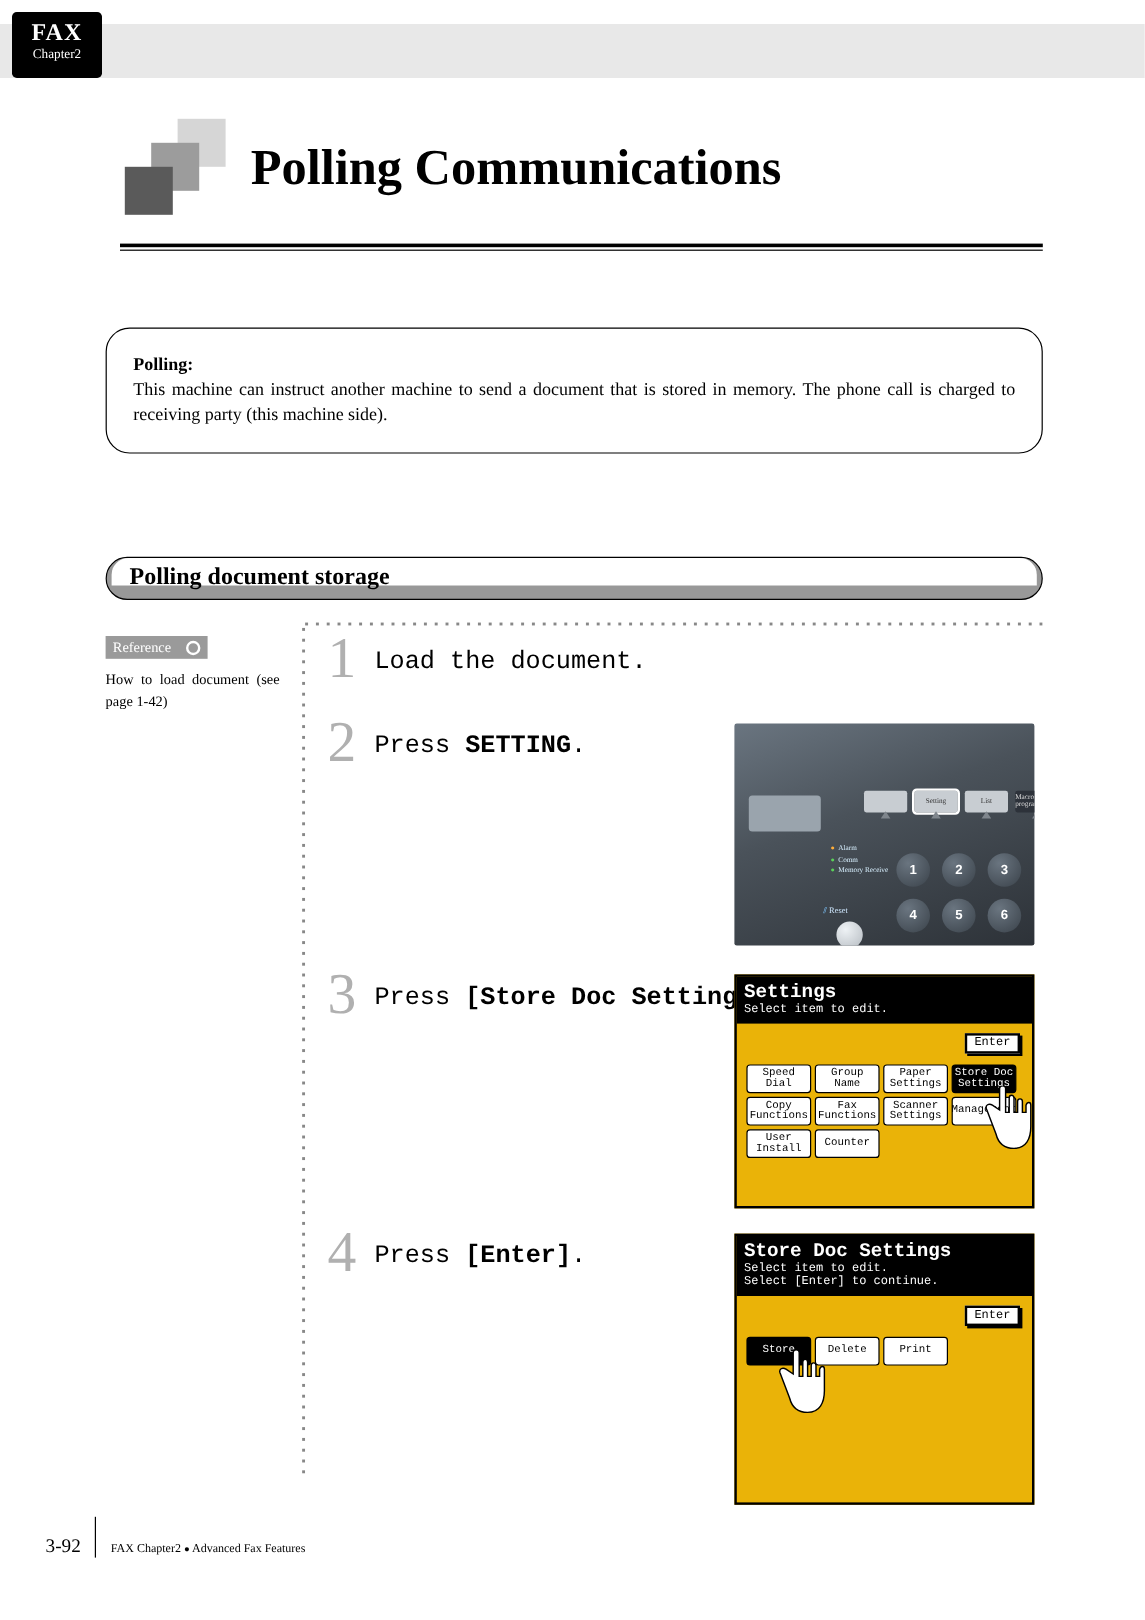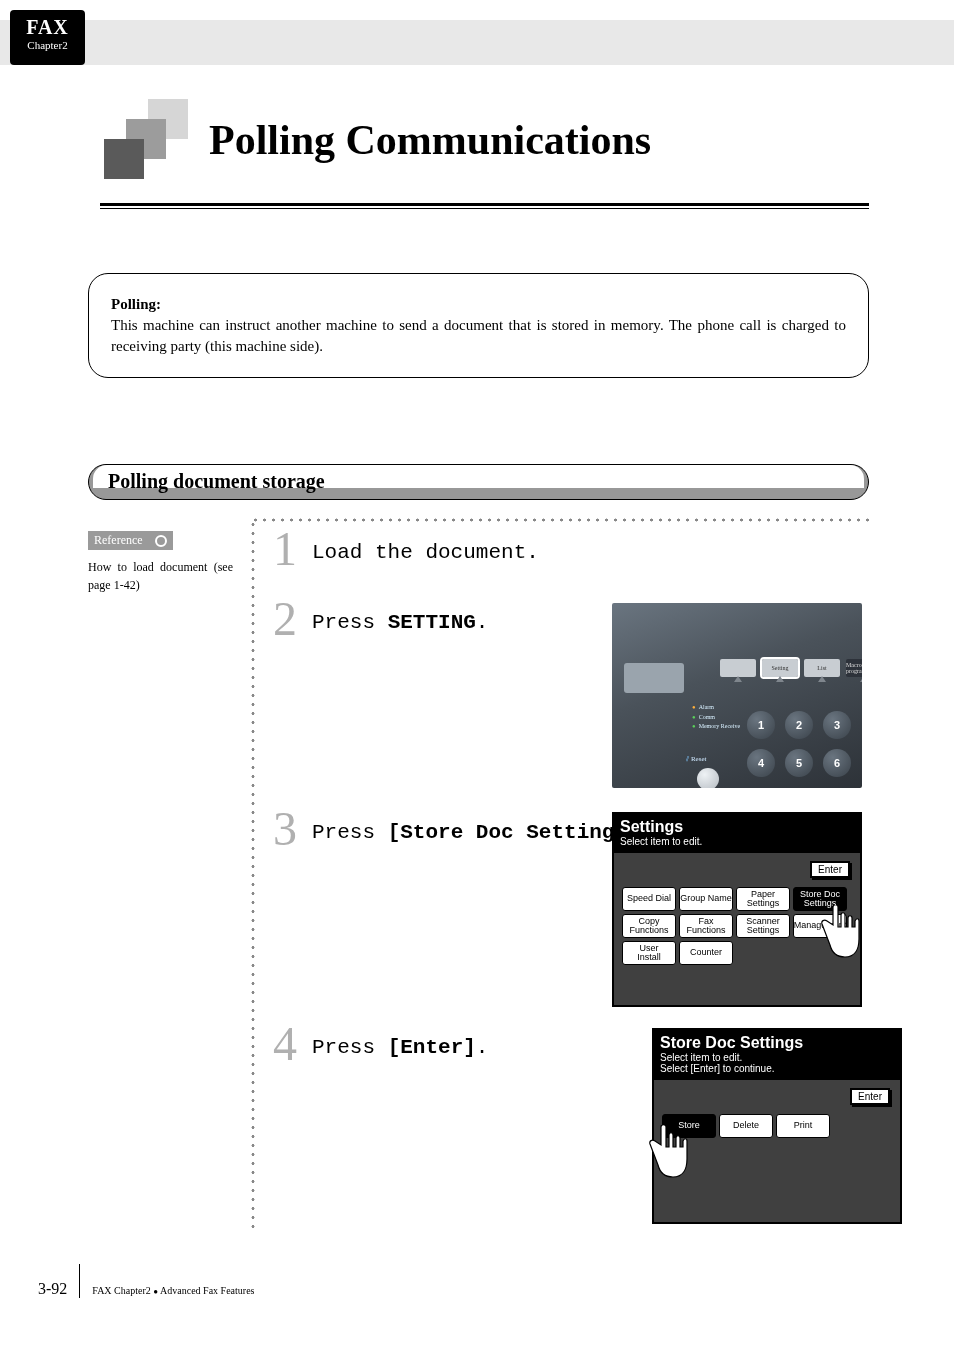--- a/index.html
+++ b/index.html
@@ -274,25 +274,25 @@
     align-items: center;
     justify-content: center;
     font-family: Arial, sans-serif;
   }
 
   .lcd {
     position: absolute;
     left: 612px;
     width: 250px;
     border: 2px solid #000;
-    background: #404040;
-    font-family: Liberation Sans, sans-serif;
+    background: #eab308;
+    font-family: Liberation Mono, monospace;
   }
   .lcd.s3 { top: 812px; height: 195px; }
-  .lcd.s4 { top: 1028px; height: 196px; margin-left: 40px; }
+  .lcd.s4 { top: 1028px; height: 226px; }
   .lcd .header {
     background: #000;
     color: #fff;
     padding: 4px 6px 6px 6px;
   }
   .lcd .header .h1 { font-size: 16px; font-weight: bold; }
   .lcd .header .h2 { font-size: 10px; }
   .lcd .body { padding: 8px; position: relative; }
   .lcd .enter {
     position: absolute;

